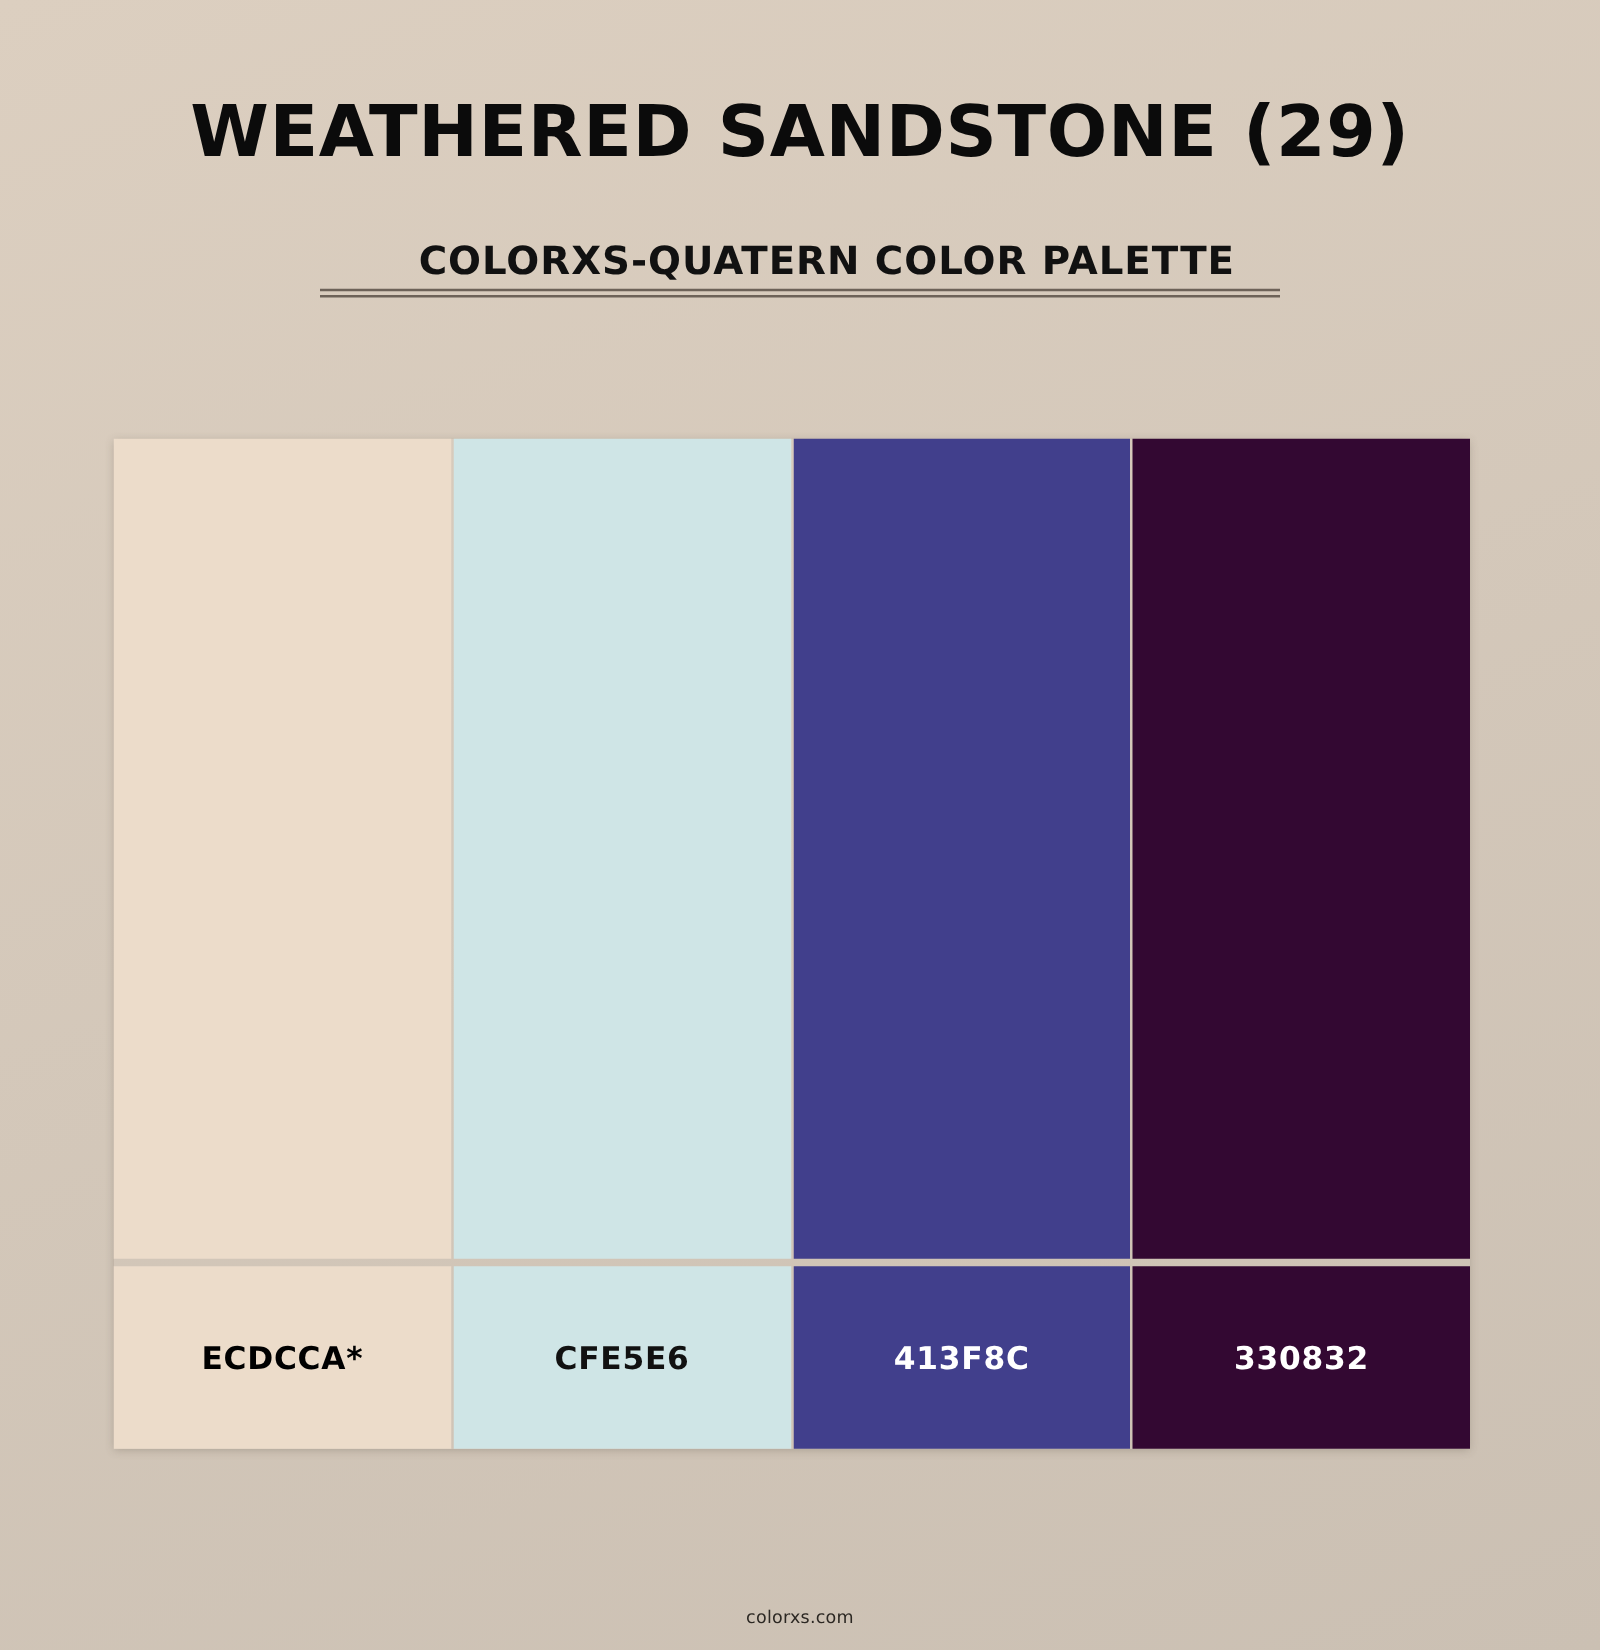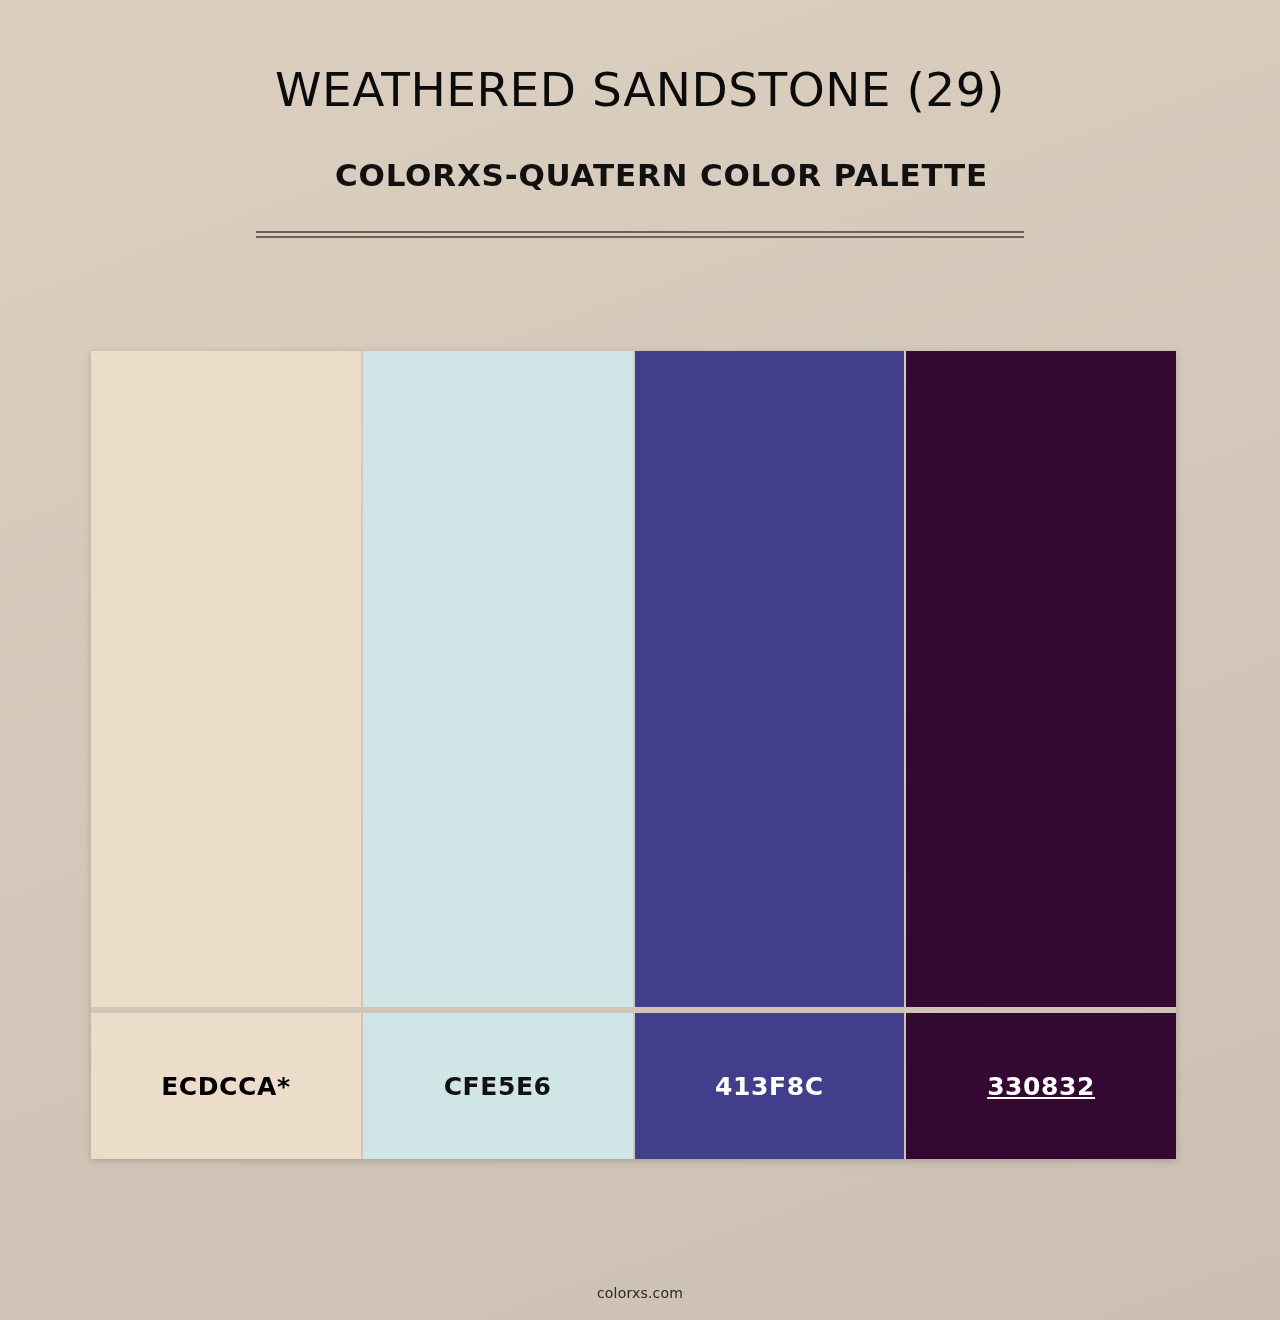--- a/index.html
+++ b/index.html
@@ -25,26 +25,26 @@
   .header {
     position: absolute;
     top: 0;
     left: 0;
     width: 1280px;
     padding-top: 66px;
     text-align: center;
   }
   .title {
     font-family: "DejaVu Sans", sans-serif;
-    font-size: 47px;
-    font-weight: normal;
+    font-size: 57px;
+    font-weight: bold;
     letter-spacing: 0.5px;
     color: #0b0b0b;
     line-height: 1.0;
-    margin: 0;
+    margin: 12px;
     white-space: nowrap;
   }
   .subtitle {
     font-family: "DejaVu Sans", sans-serif;
     font-size: 31px;
     font-weight: bold;
     letter-spacing: 0.8px;
     color: #111111;
     margin: 0;
     padding-top: 44px;
@@ -166,21 +166,21 @@
       <div class="label-cell" style="background-color: rgb(236, 220, 202);">
         <span class="label-text" style="color: #000000;">ECDCCA*</span>
       </div>
       <div class="label-cell" style="background-color: rgb(207, 229, 230);">
         <span class="label-text" style="color: rgb(17, 17, 17); text-align: right;">CFE5E6</span>
       </div>
       <div class="label-cell" style="background-color: rgb(65, 63, 140); justify-content: center;">
         <span class="label-text" style="color: rgb(255, 255, 255);">413F8C</span>
       </div>
       <div class="label-cell" style="background-color: rgb(51, 8, 50);">
-        <span class="label-text" style="color: rgb(255, 255, 255); text-decoration: underline;">330832</span>
+        <span class="label-text" style="color: rgb(255, 255, 255);">330832</span>
       </div>
     </div>
 
   </div>
 
   <div class="footer">
     <span class="footer-text">colorxs.com</span>
   </div>
 
 </div>

